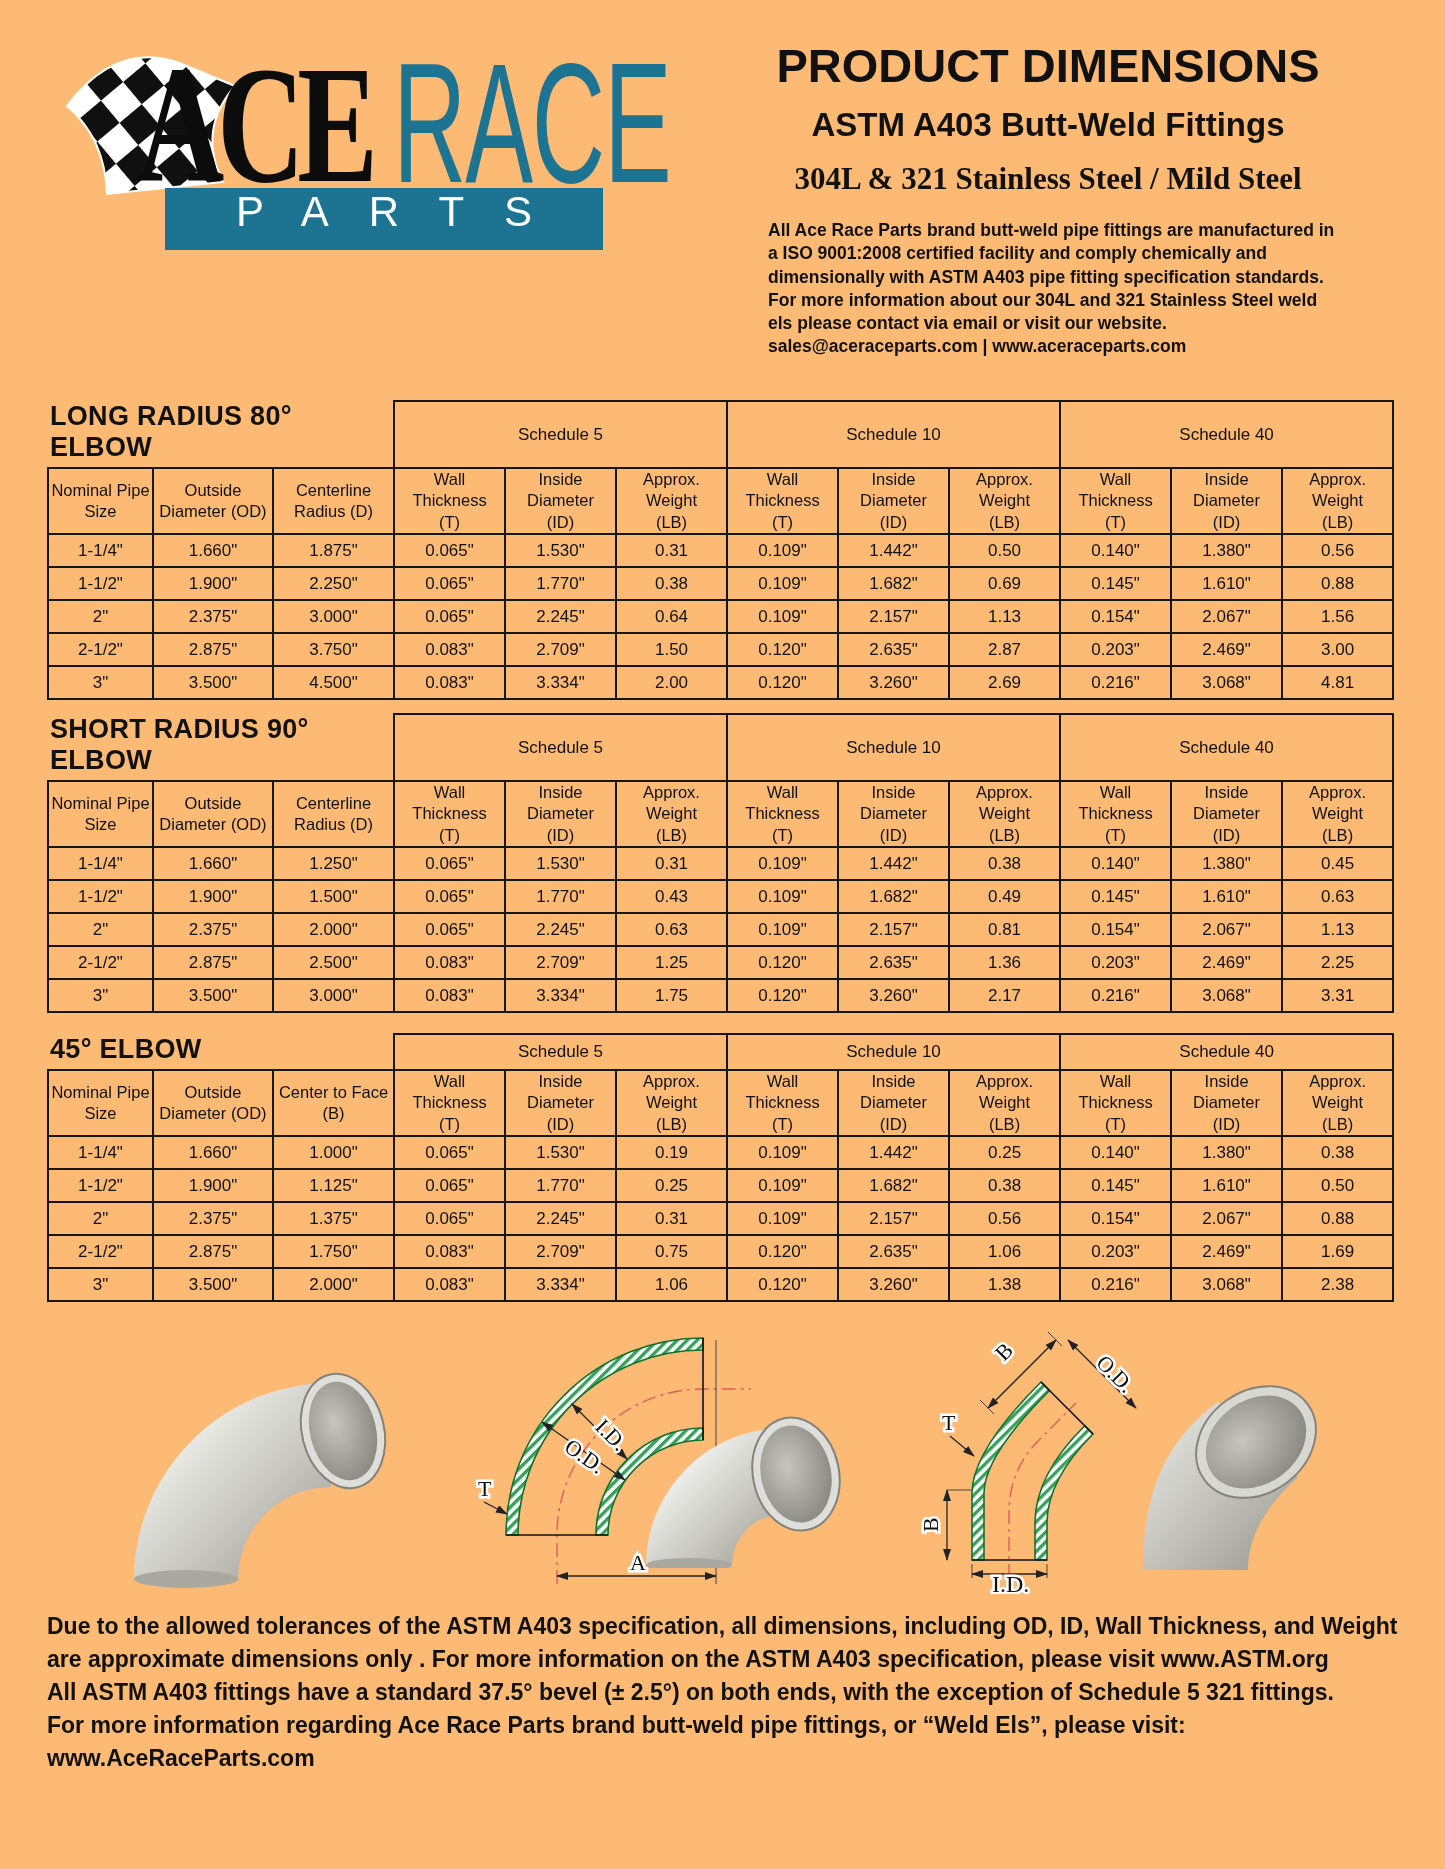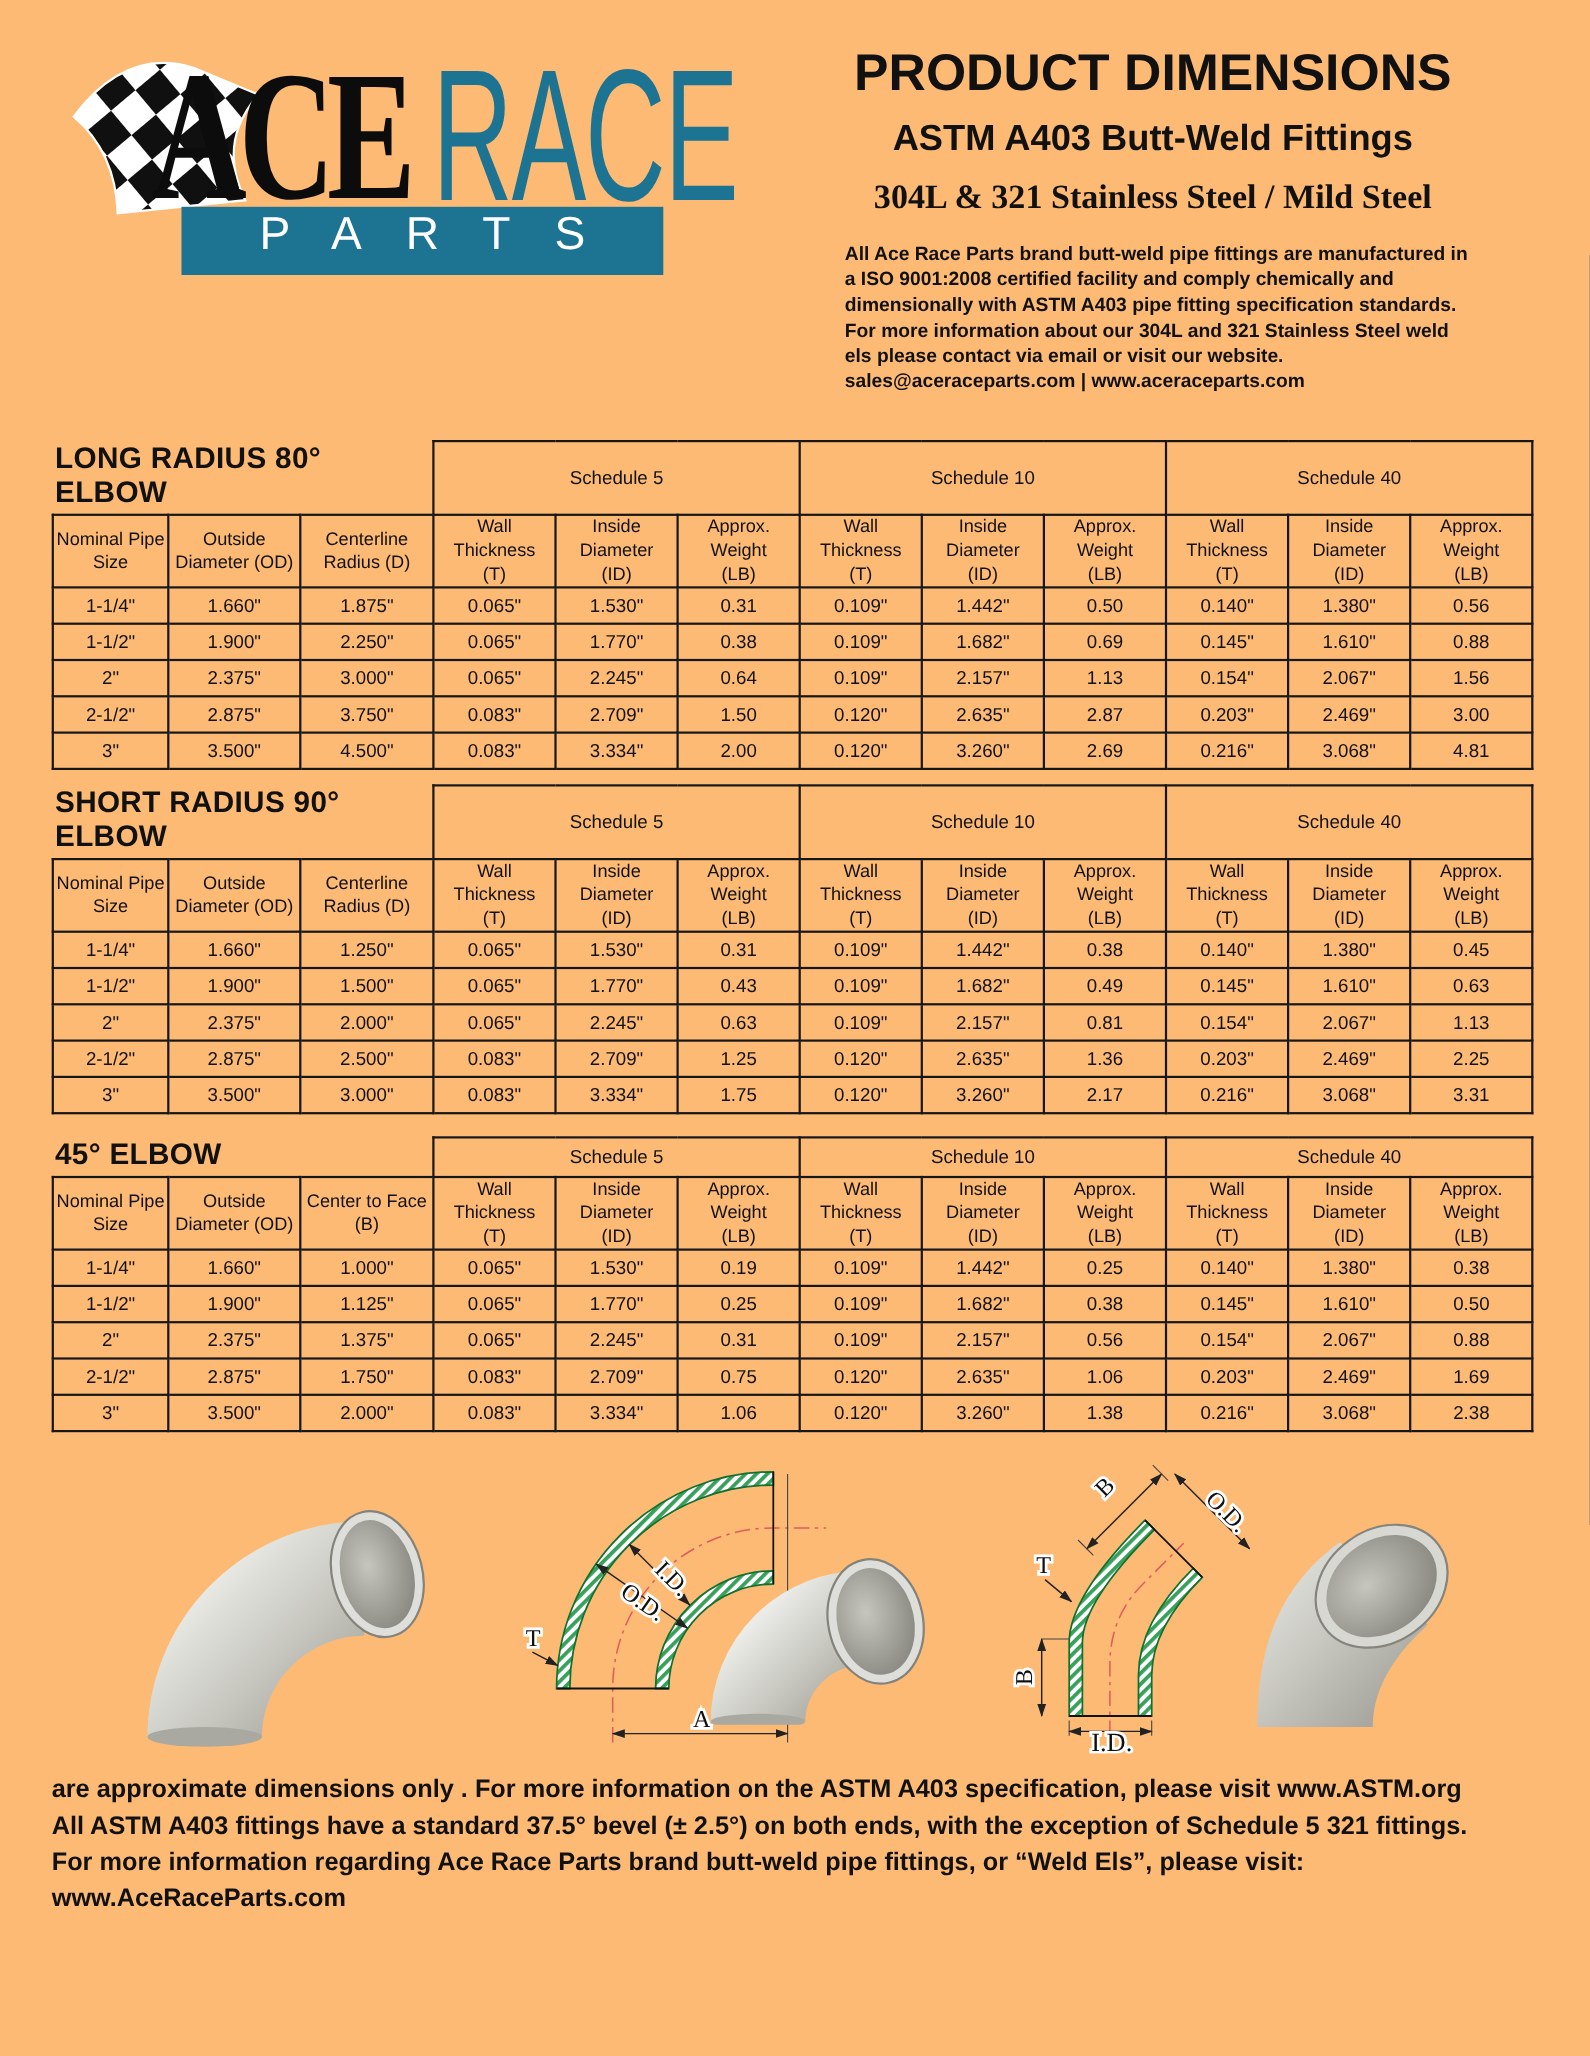--- a/index.html
+++ b/index.html
@@ -538,18 +538,19 @@
     <svg class="fig f5" width="250" height="272" viewBox="0 0 250 272">
       <path d="M50,268 C50,195 70,140 125,100 L205,175 C172,205 155,235 155,268 Z" fill="url(#met)"></path>
       <g transform="rotate(-36 163 140)">
         <ellipse cx="163" cy="140" rx="64" ry="51" fill="#d8d8d2" stroke="#85857d" stroke-width="2"></ellipse>
         <ellipse cx="163" cy="140" rx="54" ry="42" fill="url(#bore)"></ellipse>
       </g>
     </svg>
   </div>
 
   <div class="footer">
+    <div>Due to the allowed tolerances of the ASTM A403 specification, all dimensions, including OD, ID, Wall Thickness, and Weight</div>
     <div>are approximate dimensions only . For more information on the ASTM A403 specification, please visit www.ASTM.org</div>
     <div>All ASTM A403 fittings have a standard 37.5° bevel (± 2.5°) on both ends, with the exception of Schedule 5 321 fittings.</div>
     <div>For more information regarding Ace Race Parts brand butt-weld pipe fittings, or “Weld Els”, please visit: www.AceRaceParts.com</div>
   </div>
 
 </div>
 
 </body></html>

